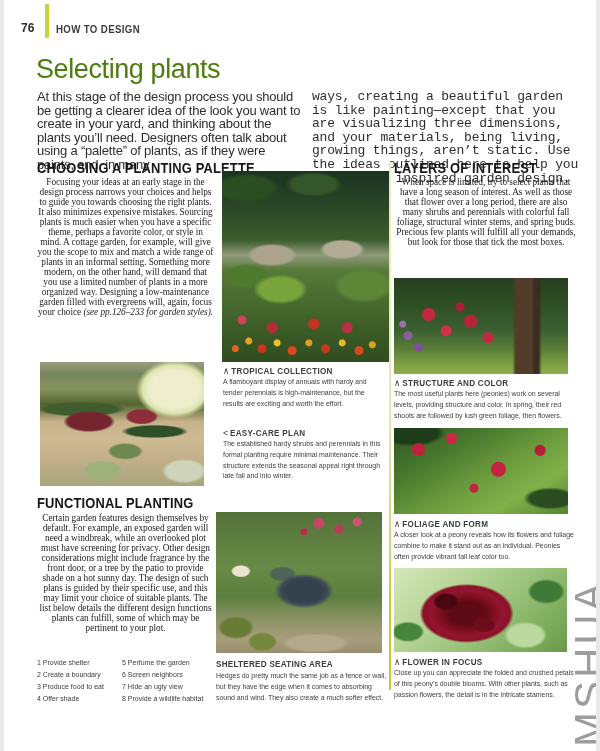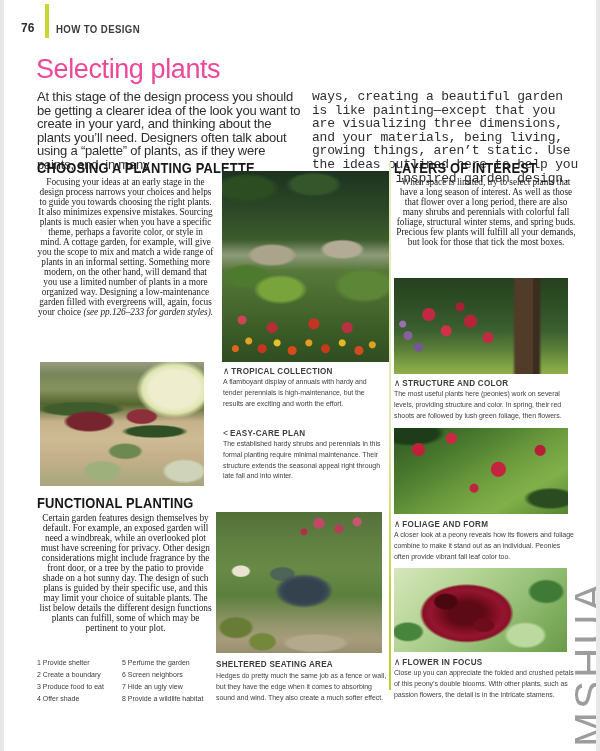--- a/index.html
+++ b/index.html
@@ -6,21 +6,21 @@
   html,body { background:#e8e8e8; }
   #page {
     position:relative; width:592px; height:751px; background:#ffffff;
     overflow:hidden; font-family:"Liberation Sans", sans-serif; margin:0 auto;
   }
   
   .page-num { position:absolute; left:17px; top:21px; font-size:12px; font-weight:bold; color:#2d2d2d; }
   .accent-bar { position:absolute; left:41px; top:4px; width:4px; height:34px; background:#c7d634; }
   .running-head { position:absolute; left:52px; top:23px; font-size:10.5px; font-weight:bold; letter-spacing:0.4px; color:#3a3a3a; transform:scaleX(0.92); transform-origin:left top; }
   
-  .page-title { position:absolute; left:32px; top:54px; font-size:27px; font-weight:400; letter-spacing:-0.4px; color:#ec4899; }
+  .page-title { position:absolute; left:32px; top:54px; font-size:27px; font-weight:400; letter-spacing:-0.4px; color:#4d7c0f; }
   .intro { position:absolute; top:90px; font-size:13px; letter-spacing:-0.2px; line-height:13.6px; color:#2e2e2e; }
   .intro.c1 { left:33px; width:266px; }
   .intro.c2 { left:308px; width:272px;font-family:Liberation Mono, monospace; }
   
   .sec-head { position:absolute; font-size:15px; font-weight:bold; letter-spacing:0.2px; color:#171717; transform:scaleX(0.86); transform-origin:left top; white-space:nowrap; }
   
   .serif-body { position:absolute; font-family:"Liberation Serif", serif; font-size:9.3px; letter-spacing:-0.05px; line-height:10px; color:#1d1d1d;text-align:center; }
   .serif-body .see { font-style:italic; }
   
   .cap-title { position:absolute; font-size:9px; font-weight:bold; letter-spacing:0.3px; color:#3c3c3c; transform:scaleX(0.9); transform-origin:left top; white-space:nowrap; }

